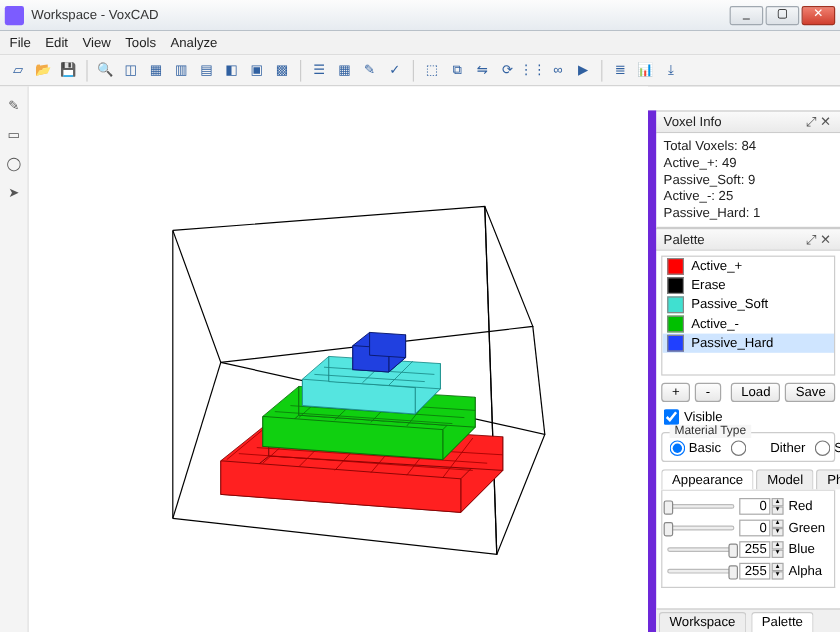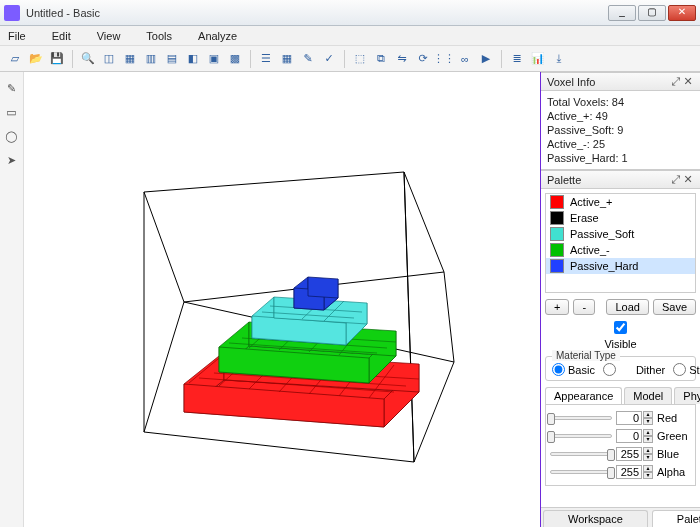--- a/index.html
+++ b/index.html
@@ -5,70 +5,70 @@
   * { box-sizing: border-box; margin: 0; padding: 0; font-family: "Segoe UI", Tahoma, sans-serif; font-size: 11px; }
   html, body { width: 700px; height: 527px; overflow: hidden; background: #fff; }
   
   .titlebar { height: 26px; background: linear-gradient(#fcfcfc, #e6ebf0); border-bottom: 1px solid #b8c0c8; display: flex; align-items: center; padding: 0 4px; }
   .titlebar .icon { width: 16px; height: 16px; background: #7c5cff; margin-right: 6px; border-radius: 2px; }
   .titlebar .title { flex: 1; color: #333; }
   .win-btns { display: flex; gap: 2px; }
   .win-btn { width: 28px; height: 16px; border: 1px solid #a0a8b0; border-radius: 2px; background: linear-gradient(#f4f6f8,#dde2e7); text-align: center; line-height: 12px; font-size: 10px; }
   .win-btn.close { background: linear-gradient(#f08070,#d04030); color: #fff; border-color: #a03020; }
   
-  .menubar { height: 20px; display: flex; align-items: center; gap: 26px; padding: 0 8px; background: #f2f2f2; border-bottom: 1px solid #ddd; }
+  .menubar { height: 20px; display: flex; align-items: center; gap: 12px; padding: 0 8px; background: #f2f2f2; border-bottom: 1px solid #ddd; }
   .menubar span { color: #222; }
   .toolbar { height: 26px; display: flex; align-items: center; gap: 3px; padding: 2px 6px; background: #f4f4f4; border-bottom: 1px solid #ccc; }
   .tb-sep { width: 1px; height: 18px; background: #ccc; margin: 0 3px; }
   .tb-btn { width: 18px; height: 18px; border: 1px solid transparent; border-radius: 2px; display: flex; align-items: center; justify-content: center; }
   
   .body { display: flex; height: calc(527px - 26px - 20px - 26px); }
   .left-tools { width: 24px; background: #f4f4f4; border-right: 1px solid #ddd; display: flex; flex-direction: column; align-items: center; gap: 8px; padding-top: 8px; }
   .left-tools .lt { width: 16px; height: 16px; color: #555; display:flex; align-items:center; justify-content:center;}
   .viewport { flex: 1; position: relative; background: #fff; }
-  .right { width: 160px; border-left: 1px solid #6d28d9; display: flex; flex-direction: column; background: #f6f6f6; }
+  .right { width: 160px; border-left: 7px solid #6d28d9; display: flex; flex-direction: column; background: #f6f6f6; margin-top: 20px; }
   
   .panel-hdr { background: linear-gradient(#fafafa,#eaeaea); border-top:1px solid #ccc; border-bottom: 1px solid #ccc; padding: 2px 6px; display: flex; align-items: center; }
   .panel-hdr .t { flex: 1; font-weight: 400; color: #222; }
   .panel-hdr .x { width: 12px; text-align: center; color: #555; }
   .voxinfo { padding: 4px 6px; font-size: 11px; color: #222; border-bottom: 1px solid #ccc; background:#fff; }
   .voxinfo div { line-height: 14px; }
   .palette-body { background: #fff; flex: 1; display: flex; flex-direction: column; }
   .mat-list { border: 1px solid #ccc; margin: 4px; height: 100px; overflow: hidden; background:#fff;}
   .mat-row { display: flex; align-items: center; gap: 6px; padding: 1px 4px; }
   .mat-row.sel { background: #cfe5ff; }
   .mat-sw { width: 14px; height: 14px; border: 1px solid #888; }
   .btnrow { display: flex; gap: 4px; padding: 2px 4px; align-items: center;}
   .btn { border: 1px solid #a8a8a8; background: linear-gradient(#fdfdfd,#e8e8e8); border-radius: 3px; padding: 1px 8px; min-width: 20px; text-align:center; }
-  .chk-row { display: flex; align-items: center; gap: 4px; padding: 4px 6px; flex-direction: column; }
+  .chk-row { display: flex; align-items: center; gap: 4px; padding: 4px 6px; }
   .grp { border: 1px solid #ccc; margin: 2px 4px; border-radius: 3px; padding: 6px 6px 4px; position: relative; }
   .grp-title { position: absolute; top: -7px; left: 6px; background: #f6f6f6; padding: 0 4px; font-size: 10px; color: #333; }
   .radio-row { display: flex; gap: 8px; align-items: flex-end; }
   .tabs { display: flex; border-bottom: 1px solid #ccc; margin: 4px 4px 0; }
   .tab { border: 1px solid #ccc; border-bottom: none; padding: 2px 8px; margin-right: 2px; background: #eee; border-radius: 3px 3px 0 0;}
   .tab.active { background: #fff; }
   .slider-row { display: flex; align-items: center; gap: 4px; padding: 2px 4px; }
   .slider-row .slider { flex: 1; height: 4px; background: #eee; border: 1px solid #bbb; border-radius: 2px; position: relative; }
   .slider-row .thumb { position: absolute; top: -4px; width: 8px; height: 12px; background: #f0f0f0; border:1px solid #888; border-radius:2px;}
   .spin { display:flex; align-items:center; }
   .spin input { width: 26px; text-align: right; border: 1px solid #aaa; padding: 0 2px; }
   .spin .ar { display:flex; flex-direction:column; margin-left:1px;}
   .spin .ar span{ width:10px; height:7px; border:1px solid #aaa; background:#eee; font-size:6px; line-height:5px; text-align:center;}
   .bottom-tabs { display: flex; border-top: 1px solid #ccc; background:#f0f0f0; }
-  .bottom-tabs .bt { border: 1px solid #ccc; border-bottom:none; padding: 2px 24px; margin: 2px 2px 0; background:#eee; border-radius:3px 3px 0 0;}
+  .bottom-tabs .bt { border: 1px solid #ccc; border-bottom:none; padding: 2px 8px; margin: 2px 2px 0; background:#eee; border-radius:3px 3px 0 0;}
   .bottom-tabs .bt.active { background:#fff; }
   
   .viewport svg { position: absolute; inset: 0; }
 </style>
 </head>
 <body>
 
 <div class="titlebar">
   <div class="icon"></div>
-  <div class="title">Untitled - Basic</div>
+  <div class="title">Workspace - VoxCAD</div>
   <div class="win-btns">
     <div class="win-btn">_</div>
     <div class="win-btn">▢</div>
     <div class="win-btn close">✕</div>
   </div>
 </div>
 
 <div class="menubar">
   <span>File</span>
   <span>Edit</span>

